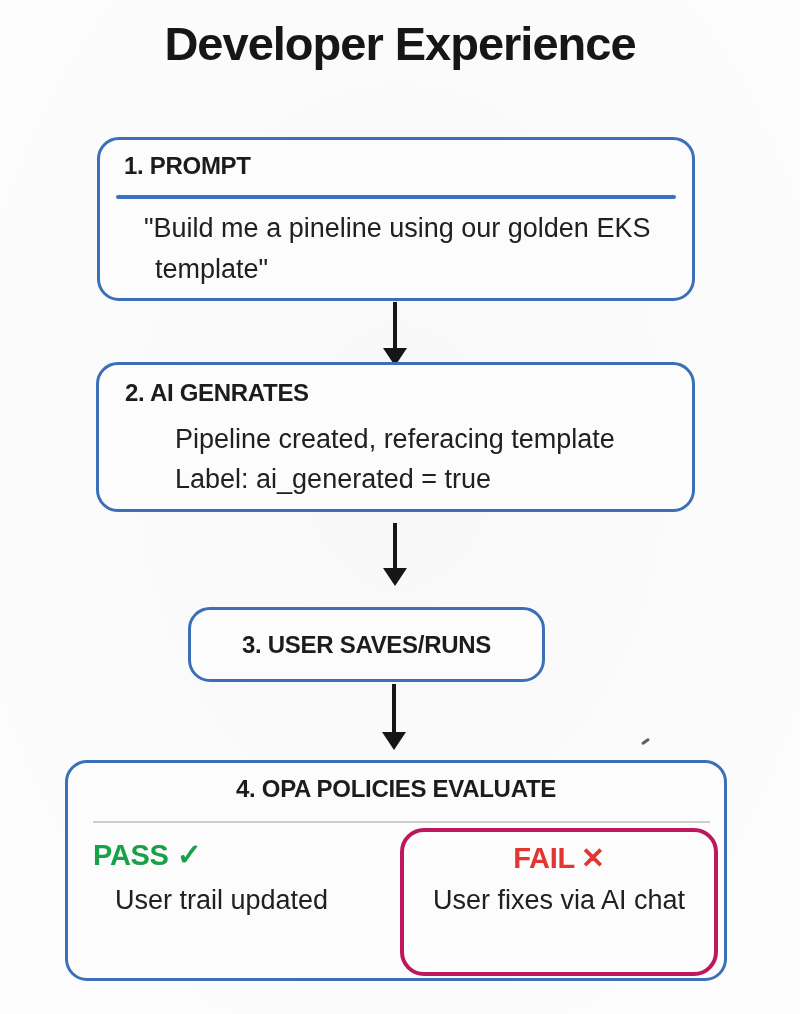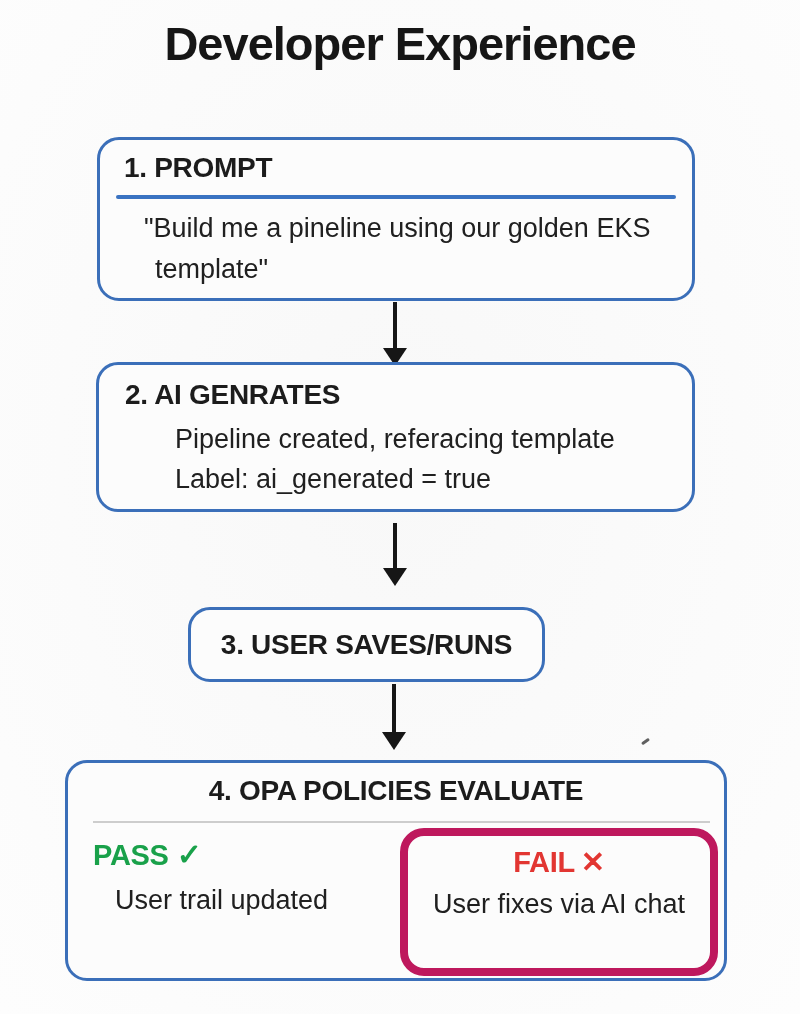--- a/index.html
+++ b/index.html
@@ -10,21 +10,21 @@
     overflow:hidden;color:#1b1b1b;text-decoration:underline;
   }
   .page-title{
     position:absolute;left:0;right:0;top:16px;text-align:center;
     font-size:47px;font-weight:700;letter-spacing:-1px;color:#161616;
   }
   .flow-box{
     position:absolute;background:#fcfcfc;border:3px solid #3b6fb9;
     border-radius:22px;box-sizing:border-box;
   }
-  .heading{font-weight:700;font-size:28px;letter-spacing:-0.3px;color:#1c1c1c;white-space:nowrap;}
+  .heading{font-weight:700;font-size:24px;letter-spacing:-0.3px;color:#1c1c1c;white-space:nowrap;}
 
   .box1{left:97px;top:137px;width:598px;height:164px;}
   .box1 .heading{position:absolute;left:24px;top:12px;}
   .box1-divider{position:absolute;left:16px;right:16px;top:55px;height:4px;background:#3a73c2;border-radius:2px;}
   .box1-body{position:absolute;left:44px;top:68px;font-size:27px;line-height:41px;color:#202020;}
   .box1-body .l2{padding-left:11px;}
 
   .box2{left:96px;top:362px;width:599px;height:150px;}
   .box2 .heading{position:absolute;left:26px;top:14px;}
   .box2-body{position:absolute;left:56px;top:54px;font-size:27px;line-height:40px;color:#202020;margin-left:20px;}
@@ -37,21 +37,21 @@
 
   .pass-block{position:absolute;left:25px;top:74px;}
   .pass-title{font-size:29px;font-weight:700;color:#19a14a;letter-spacing:-0.3px;white-space:nowrap;}
   .pass-check{font-size:30px;font-weight:700;color:#19a14a;padding-left:8px;}
   .pass-lines{font-size:27px;line-height:39px;margin-top:9px;color:#202020;}
   .pass-lines .l1{padding-left:10px;white-space:nowrap;}
   .pass-lines .l2{padding-left:22px;white-space:nowrap;}
 
   .fail-box{
     position:absolute;left:332px;top:65px;width:318px;height:148px;
-    border:8px solid #be185d;border-radius:24px;box-sizing:border-box;
+    border:4px solid #be185d;border-radius:24px;box-sizing:border-box;
     text-align:center;background:#fcfcfc;
   }
   .fail-title{margin-top:9px;font-size:29px;font-weight:700;color:#e23632;letter-spacing:-0.3px;}
   .fail-x{font-weight:700;padding-left:6px;}
   .fail-lines{font-size:27px;line-height:40px;margin-top:5px;color:#202020;white-space:nowrap;}
 
   .arrow{position:absolute;width:24px;display:flex;flex-direction:column;align-items:center;}
   .arrow .shaft{width:4px;background:#161616;}
   .arrow .head{width:0;height:0;border-left:12px solid transparent;border-right:12px solid transparent;border-top:18px solid #161616;}
   .arrow1{left:383px;top:302px;} .arrow1 .shaft{height:46px;}

